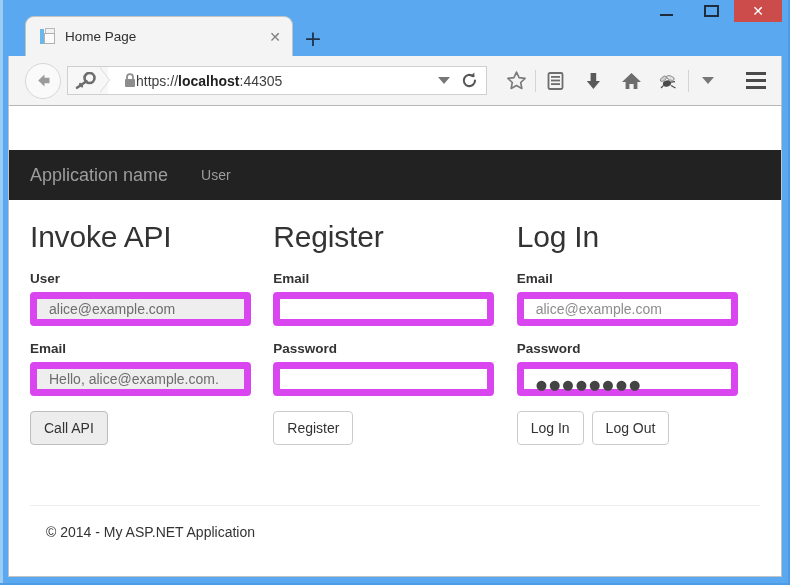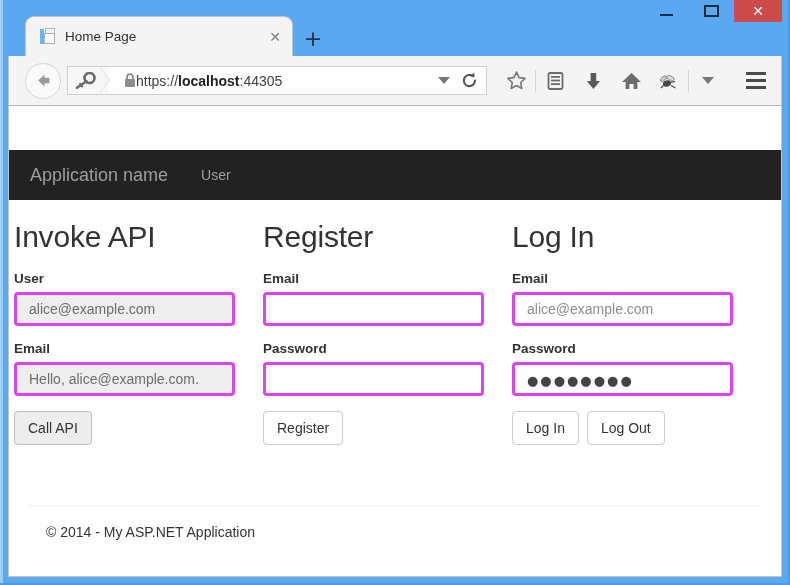--- a/index.html
+++ b/index.html
@@ -299,21 +299,21 @@
     cursor: pointer;
   }
   .nav-link {
     font-size: 14px;
     color: #9d9d9d;
     margin-left: 33px;
     cursor: pointer;
   }
 
   .container {
-    padding: 0 5px;
+    padding: 0 21px;
   }
   .row {
     display: flex;
     padding-top: 20px;
   }
   .col {
     width: 249px;
     padding-right: 15px;
   }
   .col-title {
@@ -327,21 +327,21 @@
   .field-label {
     font-size: 13.5px;
     font-weight: bold;
     color: #333;
     display: block;
     margin-bottom: 6px;
   }
   .form-control {
     width: 221px;
     height: 34px;
-    border: 3px solid #d946ef;
+    border: 7px solid #d946ef;
     border-radius: 4px;
     background: #fff;
     font-size: 14px;
     color: #8d8d8d;
     padding: 0 12px;
     font-family: "Liberation Sans", sans-serif;
     outline: none;
     display: block;
     line-height: 32px;
   }

